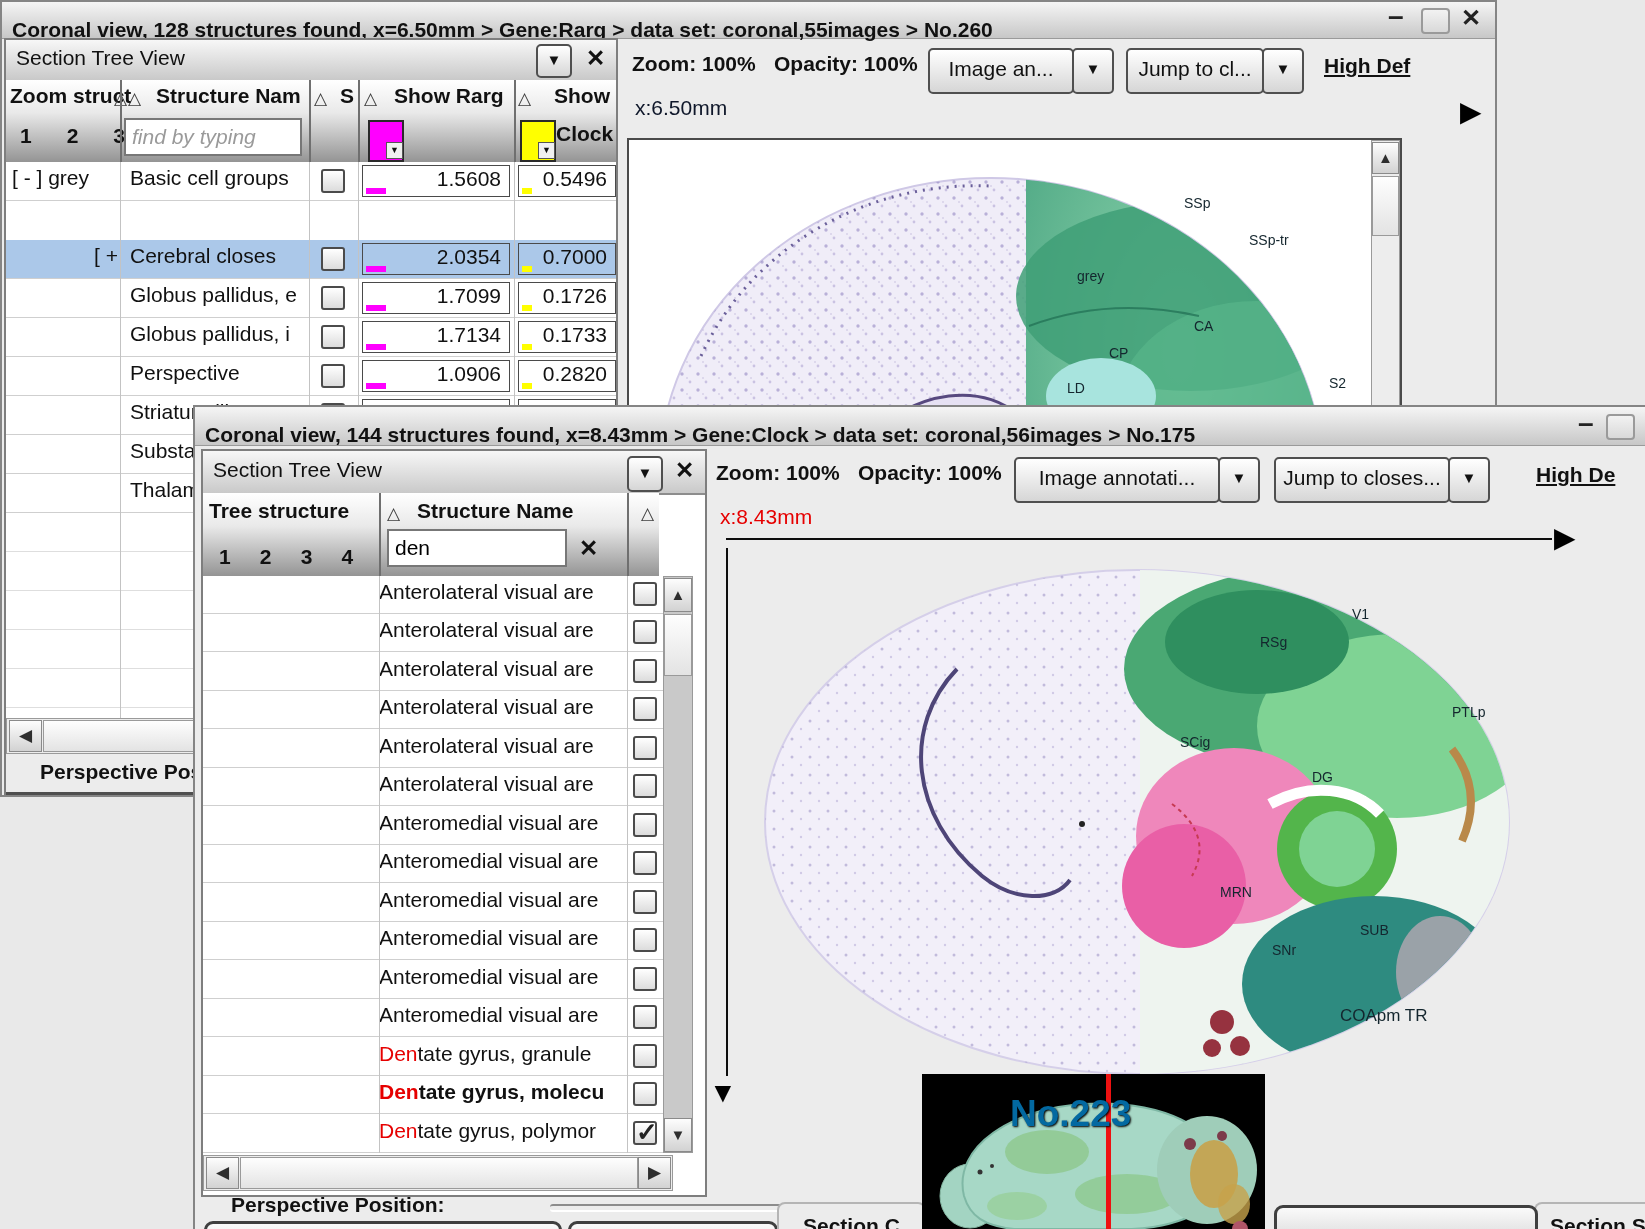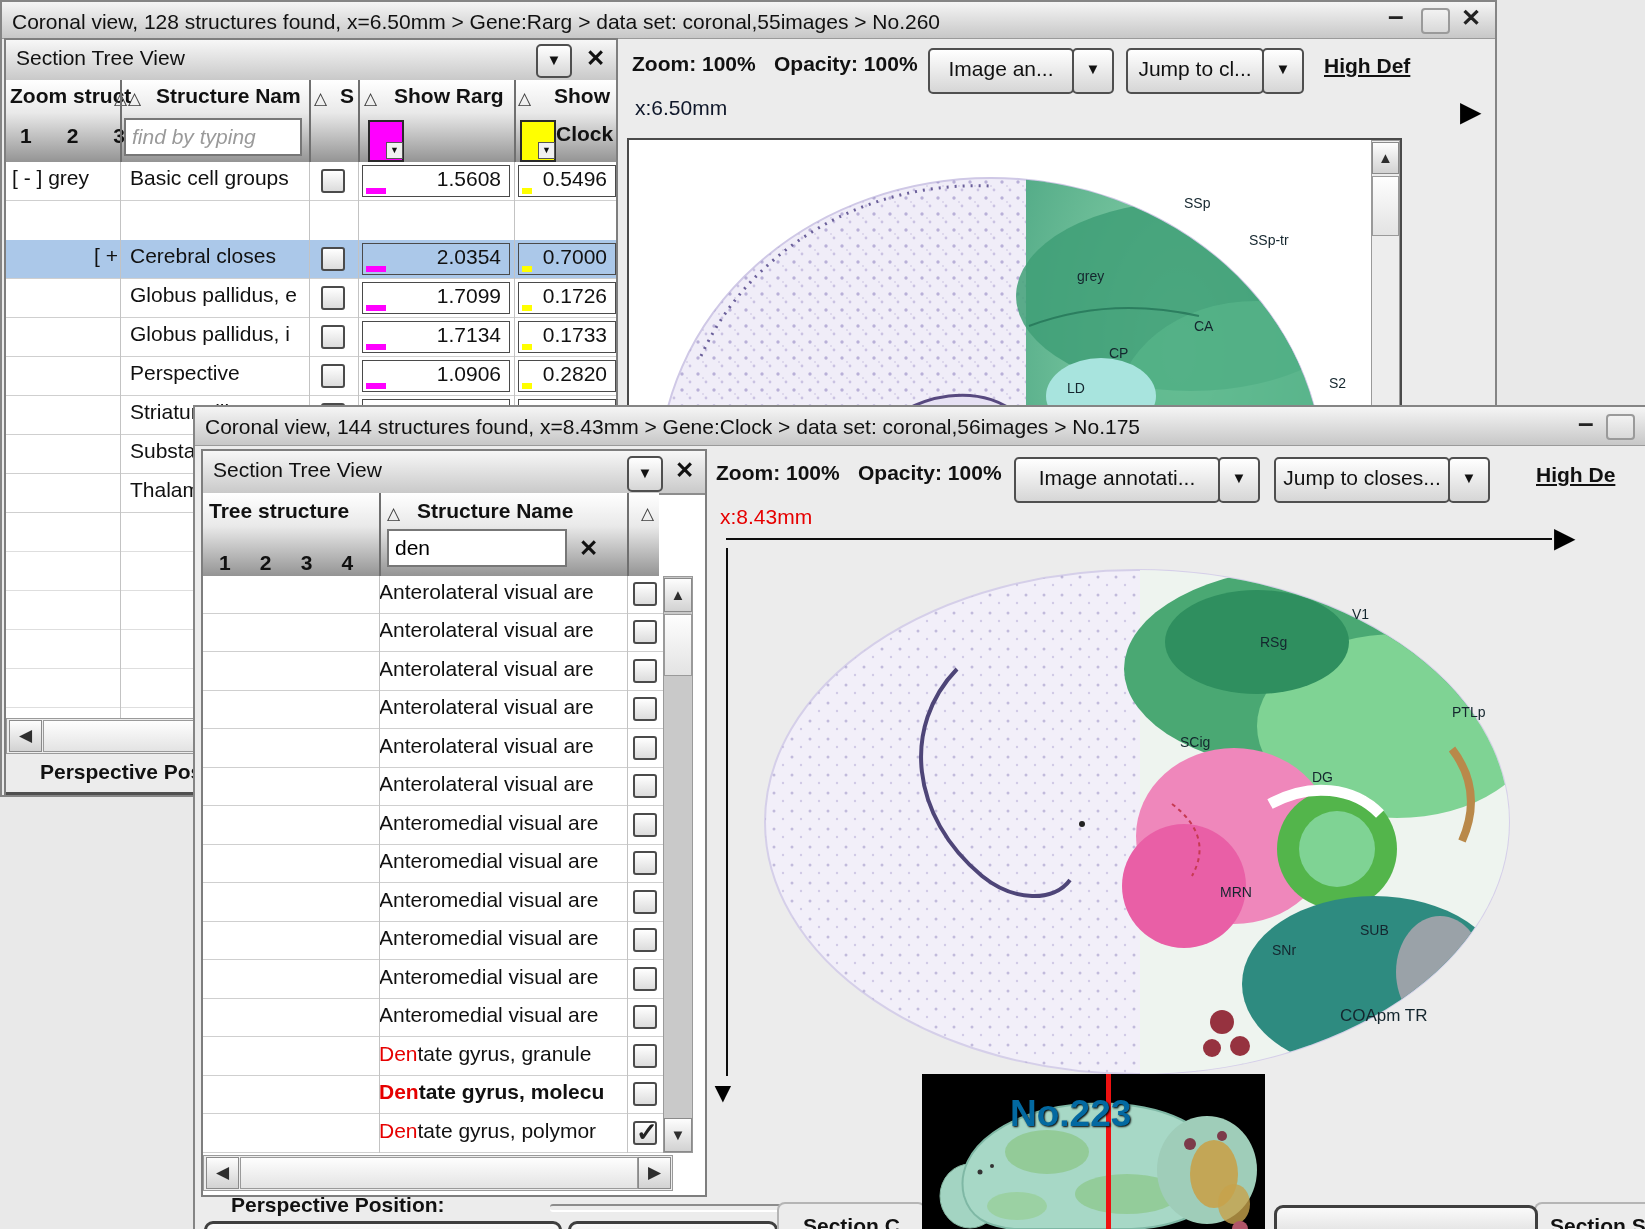--- a/index.html
+++ b/index.html
@@ -4,21 +4,21 @@
 <style>
   html,body{margin:0;padding:0}
   body{position:relative;width:1645px;height:1229px;overflow:hidden;background:#e9e9e9;
        font-family:"Liberation Sans",sans-serif;font-size:21px;color:#111}
   .abs{position:absolute}
   .bold{font-weight:700}
   .nowrap{white-space:nowrap}
   .win{position:absolute;background:#ececec;border:2px solid #858585;box-sizing:border-box}
   .wtitle{position:absolute;left:0;top:0;right:0;height:36px;
           background:linear-gradient(#f5f5f5,#c7c7c7);border-bottom:1px solid #9a9a9a}
-  .wtitle .t{position:absolute;left:10px;top:8px;font-weight:400;white-space:nowrap}
+  .wtitle .t{position:absolute;left:10px;top:16px;font-weight:700;white-space:nowrap}
   .winctl{position:absolute;font-weight:700;color:#222;cursor:default}
   .maxbox{position:absolute;width:25px;height:22px;border:2px solid #9a9a9a;border-radius:4px;
           background:linear-gradient(#f2f2f2,#d9d9d9)}
   .panel{position:absolute;border:2px solid #7e7e7e;background:#fff;box-sizing:border-box}
   .ptitle{position:absolute;background:linear-gradient(#f7f7f7,#c9c9c9);border-bottom:2px solid #8d8d8d}
   .hdr{position:absolute;background:linear-gradient(#ffffff 0%,#e9e9e9 40%,#949494 100%);
        border-bottom:2px solid #6f6f6f;overflow:hidden}
   .hdrline{position:absolute;top:0;bottom:0;width:2px;background:#6f6f6f}
   .sorttri{font-size:17px;color:#3c3c3c}
   .btn{position:absolute;background:linear-gradient(#ffffff,#d6d6d6);border:2px solid #4f4f4f;
@@ -232,21 +232,21 @@
 
   <div class="panel" style="left:6px;top:42px;width:506px;height:748px"></div>
   <div class="ptitle" style="left:8px;top:44px;width:502px;height:42px">
     <span class="abs" style="left:10px;top:7px">Section Tree View</span>
     <span class="btn" style="left:424px;top:5px;width:32px;height:32px;font-size:15px;line-height:30px">▼</span>
     <span class="abs bold" style="left:472px;top:6px;font-size:23px">✕</span>
   </div>
 
   <div class="hdr" style="left:8px;top:86px;width:456px;height:83px">
     <span class="abs bold nowrap" style="left:6px;top:6px">Tree structure</span>
-    <span class="abs bold nowrap" style="left:16px;top:58px;white-space:pre">1     2     3     4</span>
+    <span class="abs bold nowrap" style="left:16px;top:52px;white-space:pre">1     2     3     4</span>
     <span class="hdrline" style="left:176px"></span>
     <span class="abs sorttri" style="left:184px;top:10px">△</span>
     <span class="abs bold nowrap" style="left:214px;top:6px">Structure Name</span>
     <span class="hdrline" style="left:424px"></span>
     <span class="abs sorttri" style="left:438px;top:10px">△</span>
     <span class="abs bold" style="left:468px;top:6px">S</span>
   </div>
   <input class="search" style="left: 192px; top: 122px; width: 180px; height: 38px;" value="den">
   <span class="abs bold" style="left:384px;top:128px;font-size:23px">✕</span>
 

